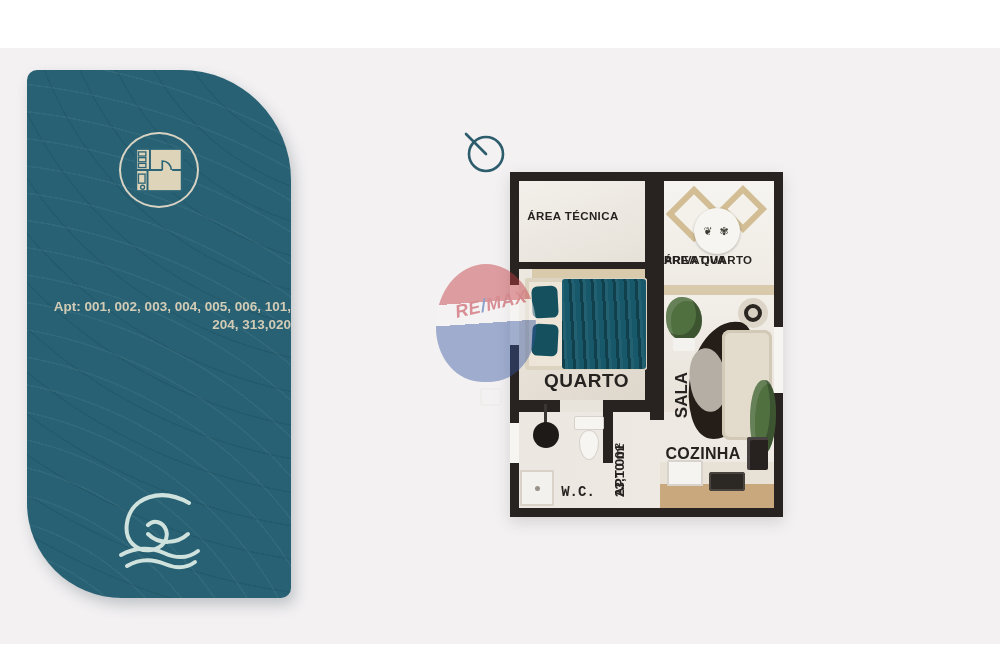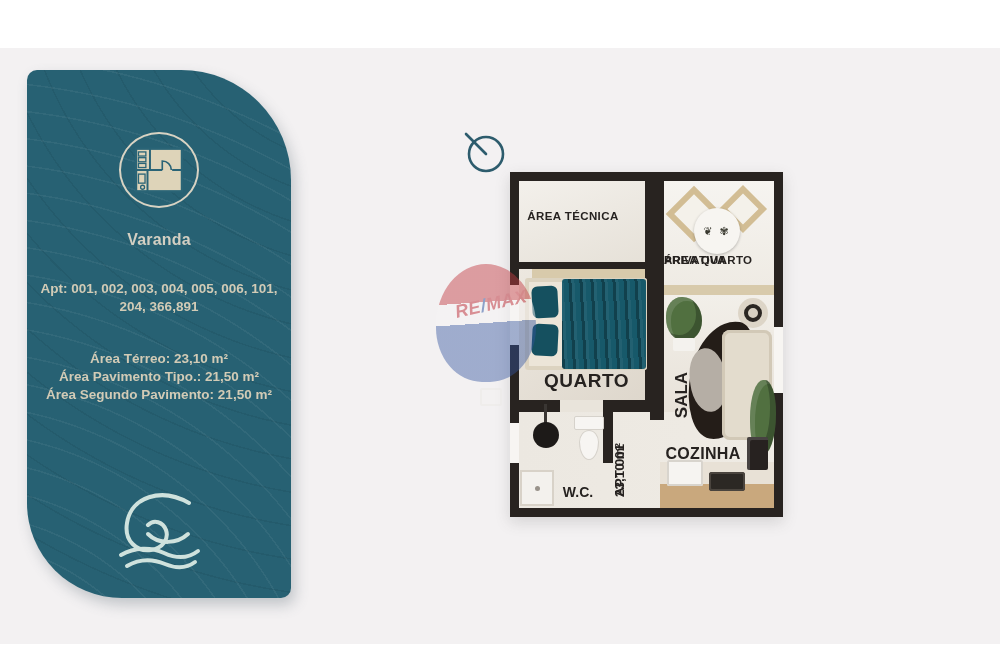--- a/index.html
+++ b/index.html
@@ -16,21 +16,21 @@
          box-shadow:4px 7px 14px rgba(80,95,105,.30);}
   .panel::before{content:"";position:absolute;inset:0;border-radius:inherit;
      background:
        repeating-radial-gradient(circle at -30% 135%, rgba(255,255,255,.05) 0 1.5px, transparent 1.5px 27px),
        repeating-radial-gradient(circle at 135% -25%, rgba(0,0,0,.06) 0 1.5px, transparent 1.5px 33px);}
   .icon-circle{position:absolute;left:50%;top:62px;transform:translateX(-50%);
       width:76px;height:72px;border:2px solid #d8d3c3;border-radius:50%;
       display:flex;align-items:center;justify-content:center;}
   .p-title{position:absolute;left:0;top:158px;width:100%;text-align:center;
       color:#d3cfc2;font-size:16px;font-weight:bold;line-height:1.45;letter-spacing:.2px;}
-  .p-apts{position:absolute;left:0;top:210px;width:100%;text-align:center;
+  .p-apts{position:absolute;left:0;top:228px;width:100%;text-align:right;
       color:#d2cbb6;font-size:13.5px;font-weight:bold;line-height:1.32;white-space:nowrap;}
   .p-areas{position:absolute;left:0;top:280px;width:100%;text-align:center;
       color:#d2cbb6;font-size:13.5px;font-weight:bold;line-height:1.34;white-space:nowrap;}
   .wave{position:absolute;left:50%;top:418px;transform:translateX(-50%);}
 
   
   .compass{position:absolute;left:456px;top:124px;}
 
   
   .plan{position:absolute;left:510px;top:172px;width:273px;height:345px;
@@ -53,21 +53,21 @@
   .ledge{background:#d8caab;}
   .ledge-head{left:22px;top:97px;width:113px;height:12px;}
   .ledge-ext{left:154px;top:113px;width:110px;height:10px;}
 
   .lbl{color:#262220;font-weight:bold;z-index:5;}
   .lbl-tecnica{left:9px;top:38px;width:108px;text-align:center;font-size:11.5px;letter-spacing:.4px;}
   .lbl-externa{left:154px;top:82px;width:110px;text-align:center;font-size:11.5px;line-height:1.18;letter-spacing:.3px;}
   .lbl-quarto{left:34px;top:198px;width:104px;text-align:left;font-size:19px;letter-spacing:.5px;}
   .lbl-sala{left:142px;top:213px;width:60px;height:20px;text-align:center;font-size:17px;transform:rotate(-90deg);}
   .lbl-cozinha{left:151px;top:273px;width:84px;text-align:center;font-size:16px;letter-spacing:.3px;}
-  .lbl-wc{left:40px;top:312px;width:56px;text-align:center;font-size:14px;}
+  .lbl-wc{left:40px;top:312px;width:56px;text-align:center;font-size:14px;font-family:Liberation Mono, monospace;}
   .lbl-apt{left:83px;top:268px;width:74px;height:40px;text-align:center;font-size:13.5px;line-height:1.5;transform:rotate(-90deg);white-space:nowrap;}
 
   
   .bed-frame{left:15px;top:106px;width:122px;height:92px;background:#ece5d8;border-radius:3px;
      box-shadow:inset 0 0 0 4px #dcd3c0;}
   .pillow{width:26px;height:32px;background:#15505f;border-radius:6px;}
   .pillow.a{left:22px;top:114px;transform:rotate(-3deg);}
   .pillow.b{left:22px;top:152px;transform:rotate(3deg);}
   .blanket{left:52px;top:107px;width:84px;height:90px;border-radius:3px;
      background:repeating-linear-gradient(87deg,rgba(0,0,0,.28) 0 3px,rgba(255,255,255,.05) 3px 6px,transparent 6px 11px),#17596a;}
@@ -147,33 +147,27 @@
         <line x1="16" y1="28" x2="16" y2="54" stroke="#2a6476" stroke-width="2.4"></line>
         <rect x="5" y="6" width="9" height="5" fill="none" stroke="#2a6476" stroke-width="1.6"></rect>
         <rect x="5" y="13" width="9" height="5" fill="none" stroke="#2a6476" stroke-width="1.6"></rect>
         <rect x="5" y="20" width="9" height="5" fill="none" stroke="#2a6476" stroke-width="1.6"></rect>
         <rect x="5" y="33" width="8" height="11" fill="none" stroke="#2a6476" stroke-width="1.6"></rect>
         <circle cx="10" cy="49" r="2.4" fill="none" stroke="#2a6476" stroke-width="1.6"></circle>
       </svg>
     </div>
 
     <div class="p-title">
-      <div>Varanda</div>
     </div>
 
     <div class="p-apts">
       <div>Apt: 001, 002, 003, 004, 005, 006, 101,</div>
-      <div>204, 366,891</div>
-    </div>
-
-    <div class="p-areas">
-      <div>Área Térreo: 23,10 m²</div>
-      <div>Área Pavimento Tipo.: 21,50 m²</div>
-      <div>Área Segundo Pavimento: 21,50 m²</div>
-    </div>
+      <div>204, 313,020</div>
+    </div>
+
 
     <svg class="wave" width="100" height="86" viewBox="0 0 100 84">
       <g fill="none" stroke="#cfe2dd" stroke-width="4" stroke-linecap="round">
         <path d="M80 14 C 52 -2, 22 8, 18 34 C 15 52, 28 63, 42 61 C 54 59, 60 50, 57 41 C 54 33, 45 30, 39 36"></path>
         <path d="M39 45 C 50 56, 68 55, 79 45"></path>
         <path d="M12 66 C 26 58, 42 58, 55 64 C 68 70, 80 69, 89 62"></path>
         <path d="M18 77 C 30 70, 44 70, 56 75 C 68 80, 78 79, 86 73"></path>
       </g>
     </svg>
   </div>

